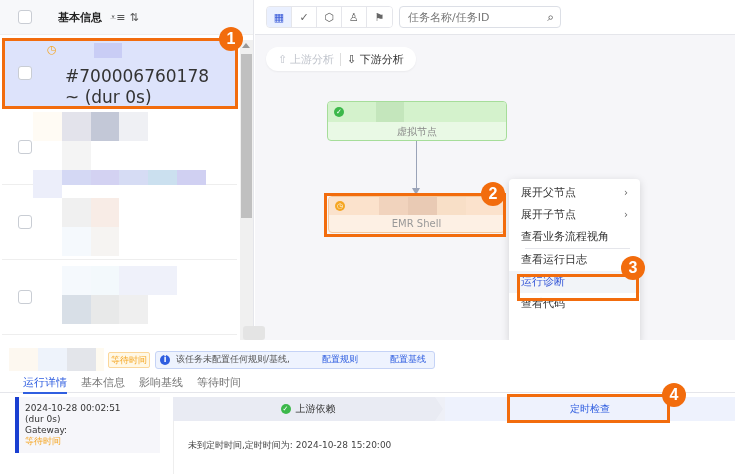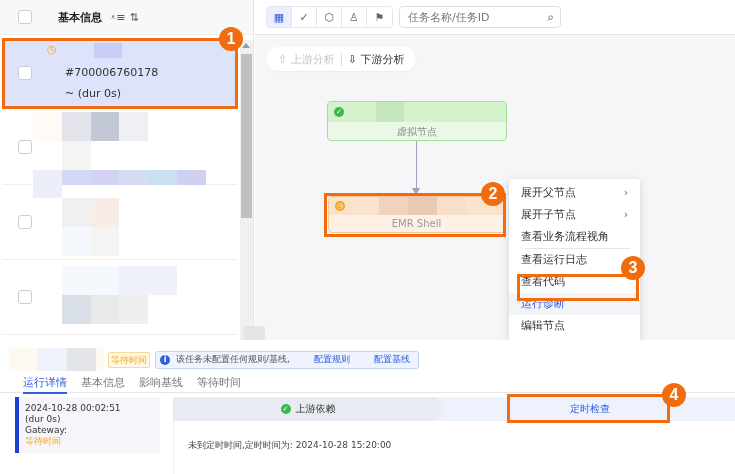--- a/index.html
+++ b/index.html
@@ -11,39 +11,39 @@
   .left { position: absolute; left: 0; top: 0; width: 254px; height: 340px; background: #fff; border-right: 1px solid #e5e6eb; }
   .list-head { height: 35px; display: flex; align-items: center; background: #f7f8fa; border-bottom: 1px solid #eee; }
   .cb { width: 14px; height: 14px; border: 1px solid #c9cdd4; border-radius: 3px; background: #fff; display: inline-block; }
   .list-head .cb { margin-left: 18px; }
   .list-head .title { margin-left: 26px; font-weight: bold; color: #222; font-size: 11px; }
   .list-head .ic { margin-left: 8px; color: #555; font-size: 11px; }
   .row { position: absolute; left: 2px; width: 235px; border-bottom: 1px solid #eee; }
   .row .cb { position: absolute; left: 16px; }
   .row.sel { background: #dde3fb; }
   .blurblock { position: absolute; }
-  .row1-text { position: absolute; left: 63px; font-size: 11px; color: #333; }
+  .row1-text { position: absolute; left: 63px; font-size: 17px; color: #333; }
   .clock { color: #f5a623; font-size: 11px; position: absolute; }
   .scroll { position: absolute; left: 240px; top: 40px; width: 13px; height: 300px; background: #f0f0f0; }
   .scroll .thumb { position: absolute; left: 1px; top: 14px; width: 11px; height: 164px; background: #c0c0c0; }
   .scroll .arrow { position: absolute; left: 2px; top: 3px; width: 0; height: 0; border-left: 4px solid transparent; border-right: 4px solid transparent; border-bottom: 5px solid #999; }
 
   
   .canvas { position: absolute; left: 255px; top: 35px; width: 480px; height: 305px; background: #f6f6f9; }
   .toolbar { position: absolute; left: 255px; top: 0; width: 480px; height: 35px; background: #fff; border-bottom: 1px solid #e5e6eb; }
   .tbtns { position: absolute; left: 11px; top: 6px; height: 22px; display: flex; border: 1px solid #e5e6eb; border-radius: 4px; overflow: hidden; }
   .tbtn { width: 25px; height: 20px; display: flex; align-items: center; justify-content: center; color: #666; font-size: 11px; border-right: 1px solid #e5e6eb; background: #fff; }
   .tbtn:last-child { border-right: none; }
   .tbtn.active { background: #eaf0ff; color: #3a5bd9; }
   .search { position: absolute; left: 144px; top: 6px; width: 162px; height: 22px; border: 1px solid #dcdfe6; border-radius: 4px; background: #fff; }
   .search input { border: none; outline: none; width: 130px; height: 20px; padding-left: 8px; font-size: 11px; color: #999; background: transparent; font-family: "DejaVu Sans", sans-serif; }
   .search .sicon { position: absolute; right: 6px; top: 3px; color: #555; font-size: 12px; }
 
   .analysis { position: absolute; left: 266px; top: 47px; height: 24px; background: #fff; border-radius: 12px; display: flex; align-items: center; padding: 0 12px; box-shadow: 0 1px 2px rgba(0,0,0,0.05); }
-  .analysis .up { color: #c0c4cc; font-size: 11px; }
+  .analysis .up { color: #c0c4cc; font-size: 11px; font-family: Liberation Serif, serif; }
   .analysis .sep { width: 1px; height: 13px; background: #ddd; margin: 0 6px; }
   .analysis .down { color: #333; font-size: 11px; }
 
   .node { position: absolute; border-radius: 4px; }
   .node1 { left: 327px; top: 101px; width: 180px; height: 40px; background: #e9f9e5; border: 1px solid #a6dd9a; }
   .node1 .top { height: 20px; background: #d4f2cc; border-radius: 3px 3px 0 0; position: relative; }
   .node1 .lbl { text-align: center; color: #888; font-size: 10px; line-height: 19px; }
   .dot { position: absolute; left: 6px; top: 5px; width: 10px; height: 10px; border-radius: 50%; color: #fff; font-size: 7px; line-height: 10px; text-align: center; }
   .node2 { left: 328px; top: 196px; width: 177px; height: 37px; background: #fdf0e4; border: 1px solid #f5c99d; }
   .node2 .top { height: 18px; background: #fbe2cc; position: relative; border-radius: 3px 3px 0 0; }
@@ -61,21 +61,21 @@
   .mdiv { height: 1px; background: #e5e6eb; margin: 0 10px 0 16px; }
 
   .hscroll-corner { position: absolute; left: 243px; top: 326px; width: 22px; height: 14px; background: #e4e4e4; border-radius: 3px; }
 
   
   .bottom { position: absolute; left: 0; top: 340px; width: 735px; height: 134px; background: #fff; }
   .bhead { position: absolute; left: 9px; top: 8px; height: 23px; display: flex; align-items: center; }
   .wait-tag { height: 16px; line-height: 14px; padding: 0 2px; border: 1px solid #fbd79a; background: #fff8e6; color: #f5a623; font-size: 9px; border-radius: 2px; margin-left: 4px; }
   .info { margin-left: 5px; height: 18px; border: 1px solid #c5d3f6; background: #eef3fe; border-radius: 3px; display: flex; align-items: center; padding: 0 8px 0 4px; font-size: 9px; color: #555; }
   .info .iicon { width: 10px; height: 10px; border-radius: 50%; background: #2f5ee0; color: #fff; font-size: 8px; line-height: 10px; text-align: center; margin-right: 6px; font-weight: bold; }
-  .info a { color: #2f5ee0; text-decoration: none; margin-left: 4px; padding-left: 20px; }
+  .info a { color: #2f5ee0; text-decoration: none; margin-left: 12px; padding-left: 20px; }
   .tabs { position: absolute; left: 0; top: 37px; width: 735px; height: 16px; border-bottom: 1px solid #e5e6eb; display: flex; padding-left: 23px; }
   .tab { font-size: 11px; color: #777; margin-right: 14px; height: 16px; line-height: 12px; position: relative; }
   .tab.active { color: #2f5ee0; }
   .tab.active:after { content: ""; position: absolute; left: 0; right: 0; bottom: -1px; height: 2px; background: #2f5ee0; }
   .runcard { position: absolute; left: 15px; top: 57px; width: 145px; height: 56px; background: #f6f6fa; border-left: 4px solid #1a3fd1; padding: 6px 0 0 6px; font-size: 9px; line-height: 11px; color: #333; }
   .runcard .wt { color: #f5a623; }
   .steps { position: absolute; left: 173px; top: 57px; width: 562px; height: 24px; background: #eef0f7; }
   .step1 { position: absolute; left: 0; top: 0; width: 270px; height: 24px; background: #e9ebf3; display: flex; align-items: center; justify-content: center; font-size: 10px; color: #333; clip-path: polygon(0 0, 262px 0, 270px 12px, 262px 24px, 0 24px); }
   .step1 .chk { width: 10px; height: 10px; border-radius: 50%; background: #3cb84a; color: #fff; font-size: 7px; line-height: 10px; text-align: center; margin-right: 5px; }
   .step2 { position: absolute; left: 272px; top: 0; width: 290px; height: 24px; background: #eef2fd; display: flex; align-items: center; justify-content: center; font-size: 10px; color: #2f5ee0; }
@@ -185,23 +185,22 @@
     </div>
     <div class="lbl">EMR Shell</div>
   </div>
 
   <div class="menu">
     <div class="mi"><span>展开父节点</span><span class="chev">›</span></div>
     <div class="mi"><span>展开子节点</span><span class="chev">›</span></div>
     <div class="mi"><span>查看业务流程视角</span></div>
     <div class="mdiv"></div>
     <div class="mi"><span>查看运行日志</span></div>
+    <div class="mi active"><span>运行诊断</span></div>
     <div class="mi"><span>查看代码</span></div>
-    <div class="mi active"><span>运行诊断</span></div>
-    <div class="mi"><span>编辑节点</span></div>
   </div>
 
   <div class="hscroll-corner"></div>
 
   <div class="bottom">
     <div class="bhead">
       <div style="width:29px;height:23px;background:#fdf8f0;"></div>
       <div style="width:29px;height:23px;background:#eef3fb;"></div>
       <div style="width:29px;height:23px;background:#e3e5ea;"></div>
       <div style="width:8px;height:23px;background:#fefaf0;"></div>

